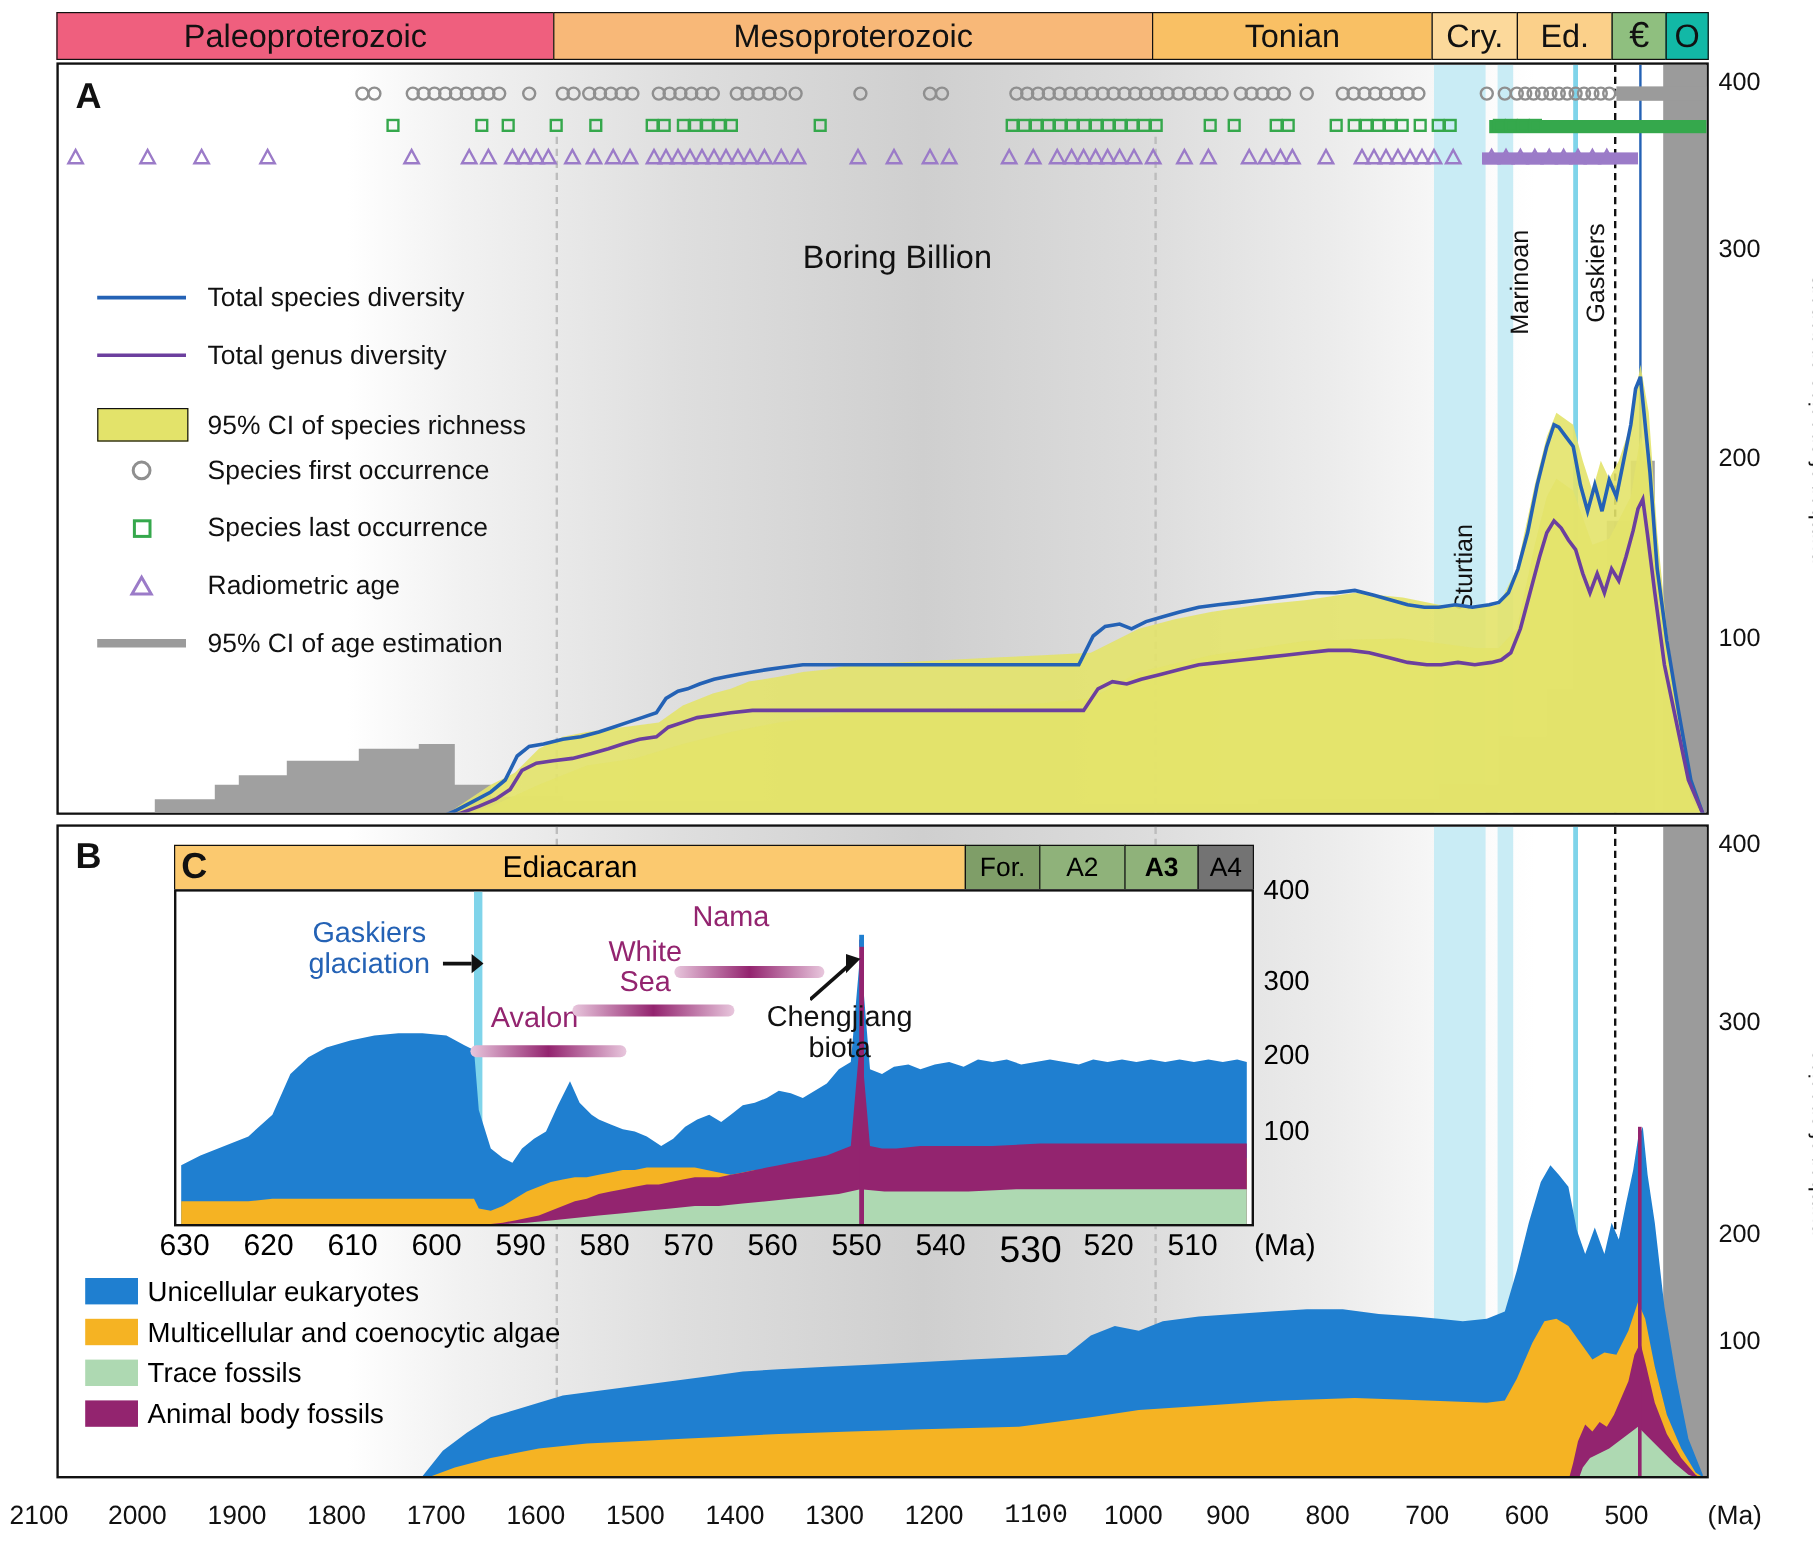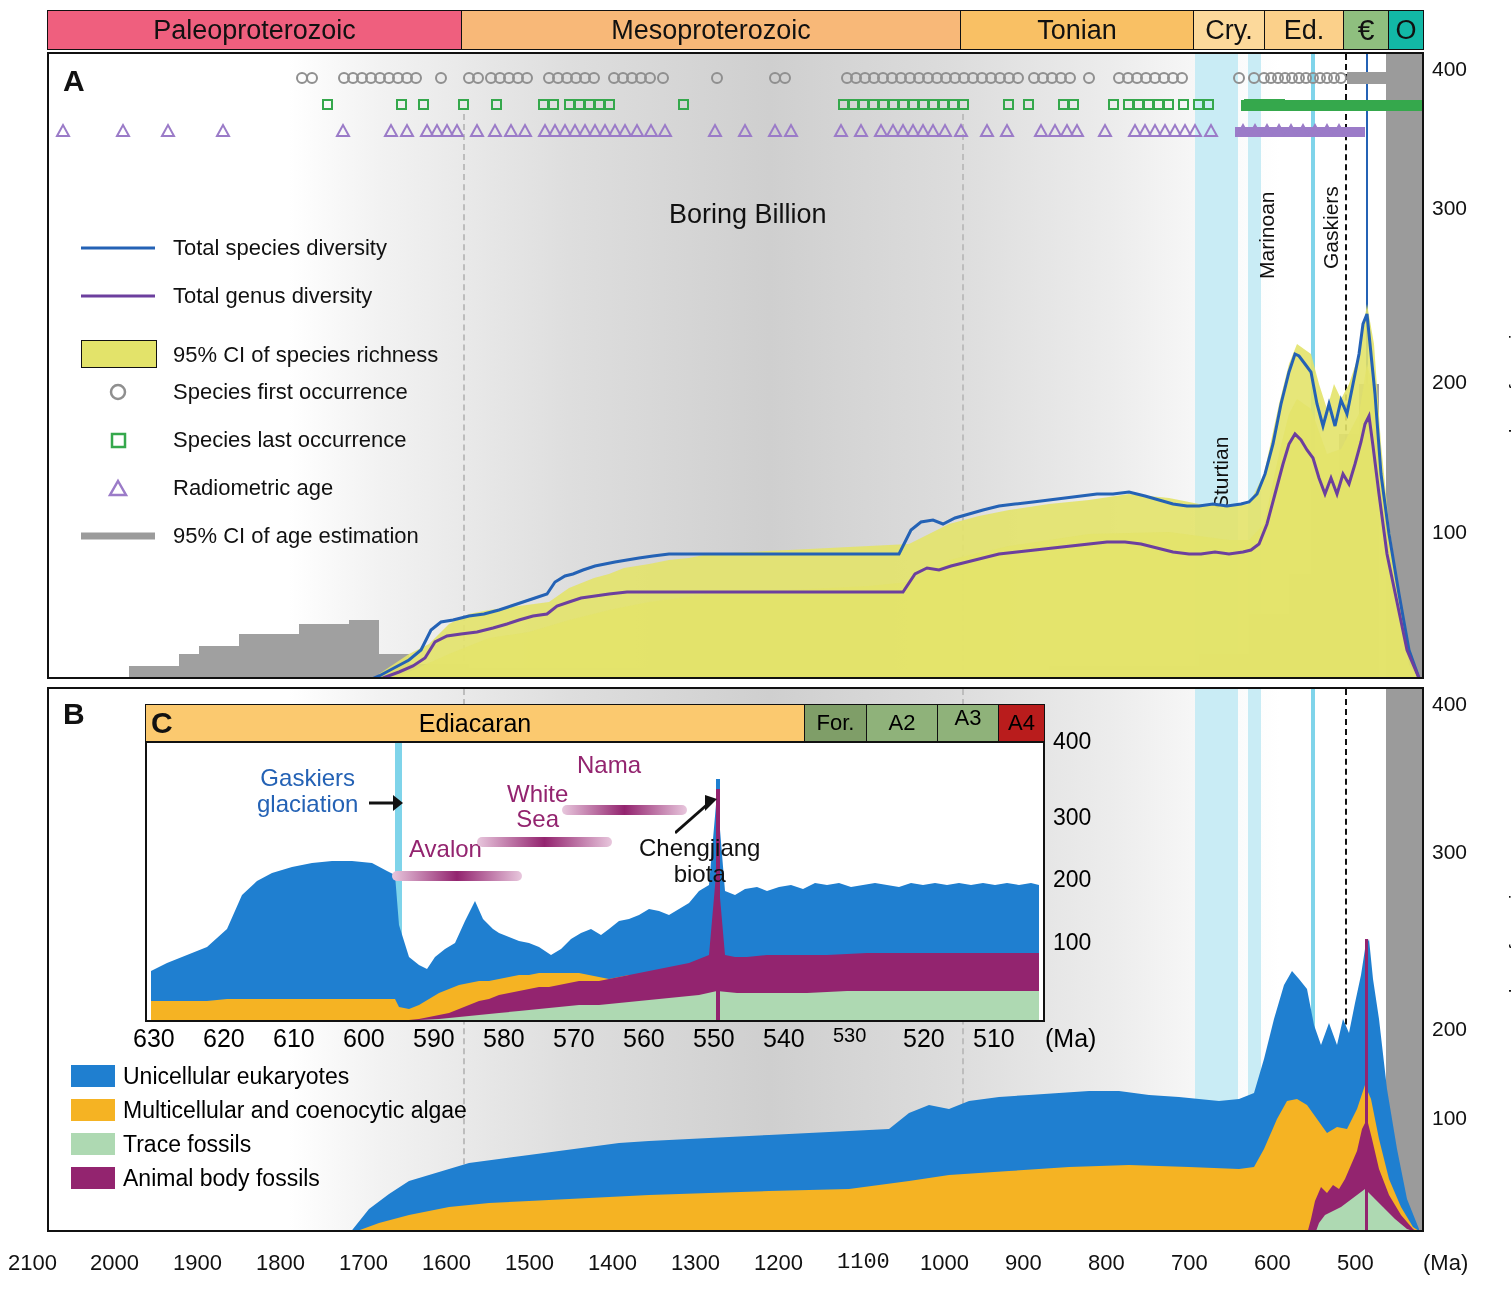--- a/index.html
+++ b/index.html
@@ -433,24 +433,24 @@
     <div class="abs" style="left:0;top:0;height:38px;width:900px;">
       <div class="abs" style="left:0;top:0;width:660px;height:38px;background:#fbc96f;border:1.5px solid #111;box-sizing:border-box;display:flex;align-items:center;justify-content:center;font-size:25px;">
         <span>Ediacaran</span>
       </div>
       <div class="abs" style="left:659px;top:0;width:63px;height:38px;background:#7f9e68;border:1.5px solid #111;box-sizing:border-box;display:flex;align-items:center;justify-content:center;font-size:22px;">
         <span>For.</span>
       </div>
       <div class="abs" style="left:721px;top:0;width:72px;height:38px;background:#8fb27a;border:1.5px solid #111;box-sizing:border-box;display:flex;align-items:center;justify-content:center;font-size:22px;">
         <span>A2</span>
       </div>
-      <div class="abs" style="left:792px;top:0;width:62px;height:38px;background:#8fb27a;border:1.5px solid #111;box-sizing:border-box;display:flex;align-items:flex-start;justify-content:center;font-size:22px;">
+      <div class="abs" style="left:792px;top:0;width:62px;height:38px;background:#8fb27a;border:1.5px solid #111;box-sizing:border-box;display:flex;align-items:center;justify-content:center;font-size:22px;font-weight:bold;">
         <span>A3</span>
       </div>
-      <div class="abs" style="left:853px;top:0;width:47px;height:38px;background:#b91c1c;border:1.5px solid #111;box-sizing:border-box;display:flex;align-items:center;justify-content:center;font-size:22px;">
+      <div class="abs" style="left:853px;top:0;width:47px;height:38px;background:#737373;border:1.5px solid #111;box-sizing:border-box;display:flex;align-items:center;justify-content:center;font-size:22px;">
         <span>A4</span>
       </div>
     </div>
 
     <div class="abs" style="left:0;top:37px;width:900px;height:281px;background:#fff;border:2px solid #111;box-sizing:border-box;overflow:hidden;">
 
       <div class="glac-thin" style="left:248px;top:0;width:7px;height:281px;"></div>
 
       <svg class="abs" style="left:0;top:0;" width="896" height="277" viewBox="0 0 896 277">
         <path fill="#1f7fd0" d="M4,277 L4,228 L20,220 L40,212 L60,204 L80,186 L95,152 L110,138 L125,130 L145,124 L165,120
@@ -520,21 +520,21 @@
       <div style="position:absolute;left:-12px;font-size:25px;">630</div>
       <div style="position:absolute;left:58px;font-size:25px;">620</div>
       <div style="position:absolute;left:128px;font-size:25px;">610</div>
       <div style="position:absolute;left:198px;font-size:25px;">600</div>
       <div style="position:absolute;left:268px;font-size:25px;">590</div>
       <div style="position:absolute;left:338px;font-size:25px;">580</div>
       <div style="position:absolute;left:408px;font-size:25px;">570</div>
       <div style="position:absolute;left:478px;font-size:25px;">560</div>
       <div style="position:absolute;left:548px;font-size:25px;">550</div>
       <div style="position:absolute;left:618px;font-size:25px;">540</div>
-      <div style="position:absolute;left:688px;font-size:20px;">530</div>
+      <div style="position:absolute;left:688px;font-size:31px;">530</div>
       <div style="position:absolute;left:758px;font-size:25px;">520</div>
       <div style="position:absolute;left:828px;font-size:25px;">510</div>
       <div style="position:absolute;left:900px;font-size:25px;">(Ma)</div>
     </div>
   </div>
 </div>
 
 <div>
   <div class="tick-lab-r" style="left:1432px;top:692px;">400</div>
   <div class="tick-lab-r" style="left:1432px;top:840px;">300</div>

